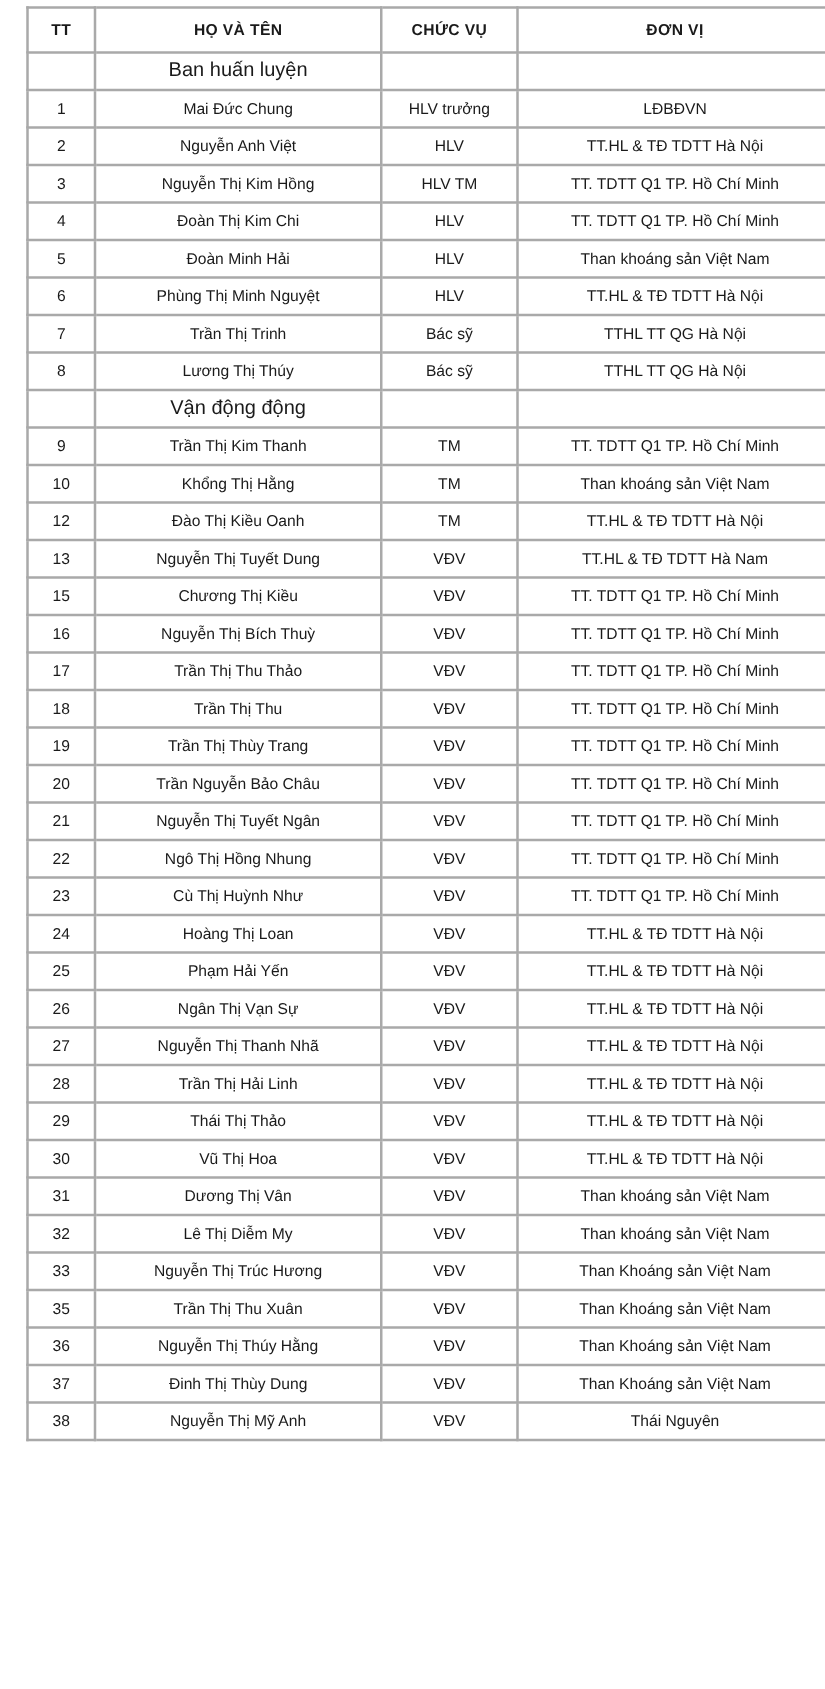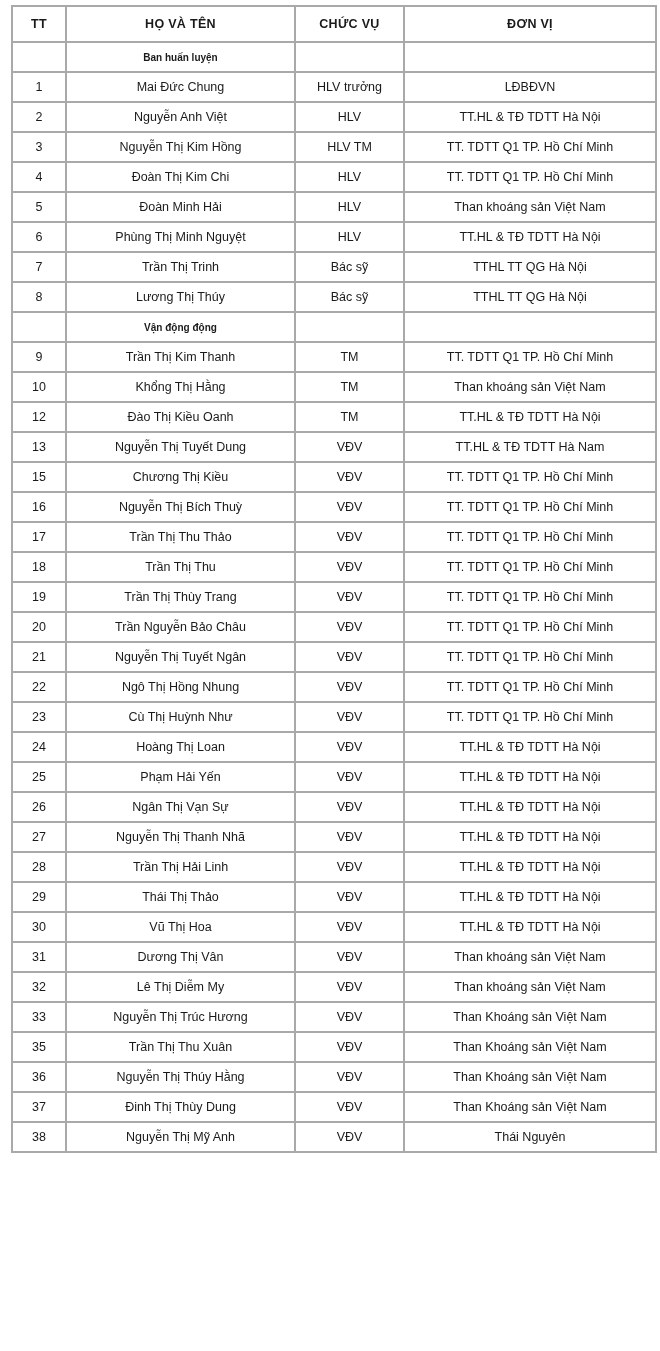--- a/index.html
+++ b/index.html
@@ -11,21 +11,21 @@
     width: 660px;
     height: 1351px;
     font-family: "Liberation Sans", "DejaVu Sans", sans-serif;
     -webkit-font-smoothing: antialiased;
   }
   .page {
     width: 660px;
     height: 1351px;
     position: relative;
     box-sizing: border-box;
-    padding: 5px 8px 8px 11px;
+    padding: 5px 8px 8px 21px;
   }
   table.roster {
     width: 644px;
     border-collapse: collapse;
     table-layout: fixed;
     border: 2px solid #a9a9a9;
   }
   table.roster col.c-tt    { width: 54px; }
   table.roster col.c-name  { width: 229px; }
   table.roster col.c-role  { width: 109px; }
@@ -46,22 +46,22 @@
     font-size: 12.5px;
     font-weight: bold;
     letter-spacing: 0.3px;
   }
   table.roster tbody td {
     height: 28px;
     font-size: 12.5px;
     font-weight: normal;
   }
   tr.section-row td.section-label {
-    font-weight: bold;
-    font-size: 10px;
+    font-weight: normal;
+    font-size: 16px;
   }
   .cell-tt { font-size: 12.5px; }
 </style>
 </head>
 <body>
 
 <div class="page">
   <table class="roster">
     <colgroup>
       <col class="c-tt">

